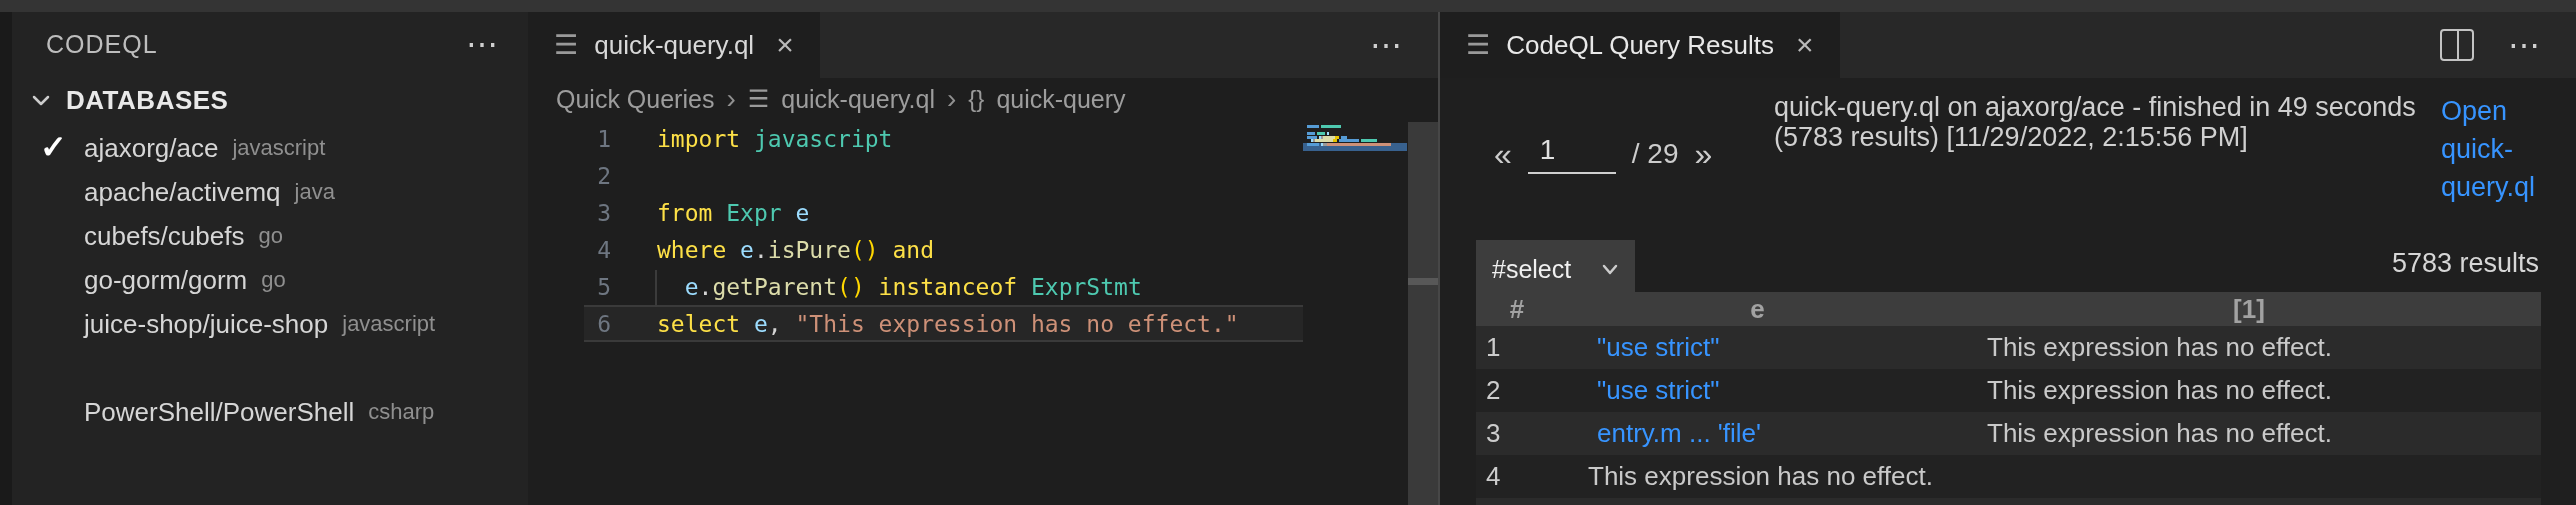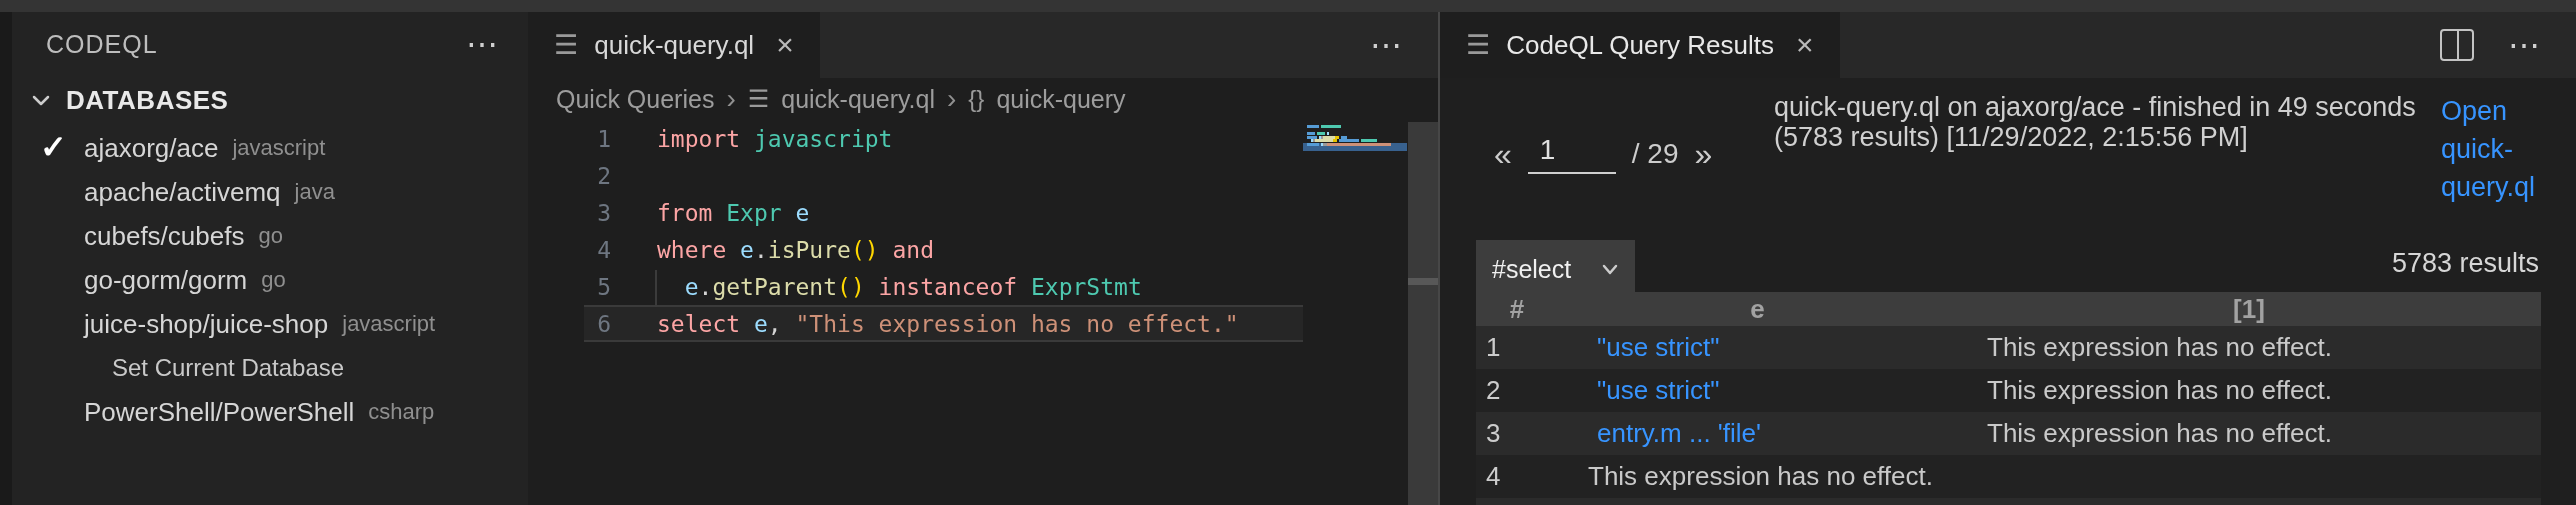--- a/index.html
+++ b/index.html
@@ -42,21 +42,21 @@
   .editor-group { position:absolute; left:528px; top:12px; width:910px; height:493px; background:#1e1e1e; }
   .breadcrumb { height:42px; display:flex; align-items:center; padding-left:28px; color:#9d9d9d; font-size:25px; gap:12px; white-space:nowrap; }
   .bc-sep { font-size:28px; color:#909090; }
   .bc-icon { color:#9a9a9a; font-size:24px; }
   .code-area { position:relative; height:385px; background:#1e1e1e; }
   .code-line { position:relative; height:37px; display:flex; align-items:center; font-family:"DejaVu Sans Mono", monospace; font-size:23px; }
   .code-line.current::before { content:""; position:absolute; left:56px; width:719px; top:0; bottom:0;
       background:#262626; border-top:2px solid #3a3a3a; border-bottom:2px solid #3a3a3a; }
   .ln { width:83px; text-align:right; color:#6e7681; position:relative; z-index:1; }
   .lc { margin-left:46px; white-space:pre; position:relative; z-index:1; }
-  .tok.kw { color:#fca5a5;text-align:center; }
+  .tok.kw { color:#fde047;text-align:center; }
   .tok.ty { color:#4ec9b0; }
   .tok.vr { color:#9cdcfe; }
   .tok.fn { color:#dcdcaa; }
   .tok.br { color:#ffd700; }
   .tok.pn { color:#d4d4d4; }
   .tok.st { color:#ce9178; }
   .indent-guide { position:absolute; left:127px; top:150px; width:2px; height:37px; background:#3b3b3b; }
   .minimap { position:absolute; left:775px; top:2px; width:104px; height:60px; }
   .mm-line { position:absolute; left:4px; right:0; height:3px; white-space:nowrap; font-size:0; }
   .mm-tok { display:inline-block; height:3px; }
@@ -129,21 +129,20 @@
       </div>
       <div class="db-row">
         <span class="db-name">go-gorm/gorm</span>
         <span class="db-lang">go</span>
       </div>
       <div class="db-row">
         <span class="db-name">juice-shop/juice-shop</span>
         <span class="db-lang">javascript</span>
       </div>
       <div class="db-row">
-        <span class="db-action">Set Current Database</span>
       </div>
       <div class="db-row">
         <span class="db-name">PowerShell/PowerShell</span>
         <span class="db-lang">csharp</span>
       </div>
     </div>
 </div>
 
 <div class="editor-group">
   <div class="tabbar">

